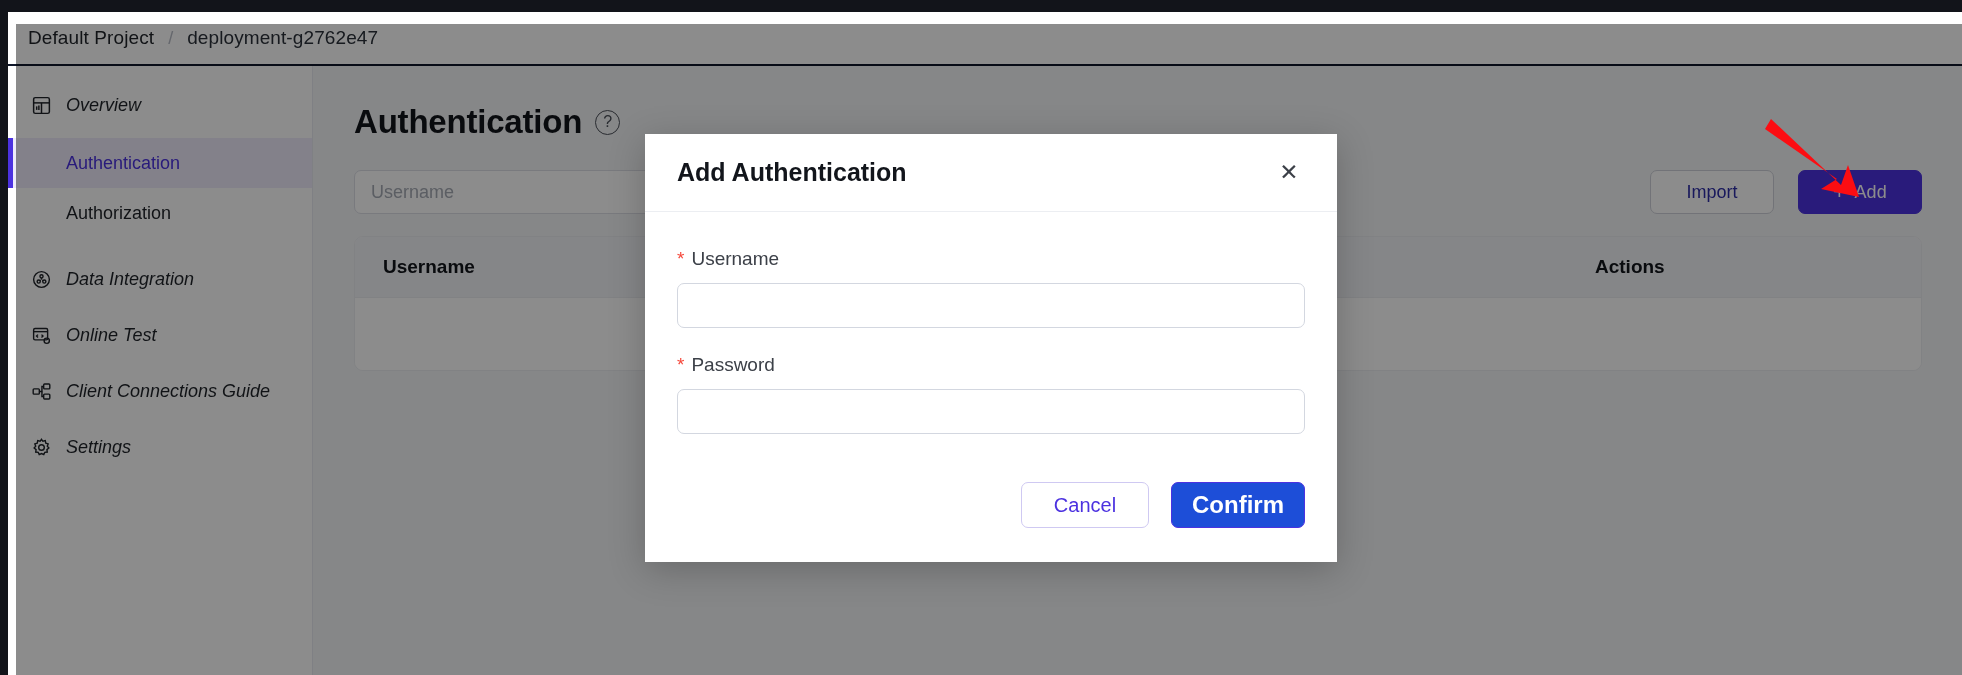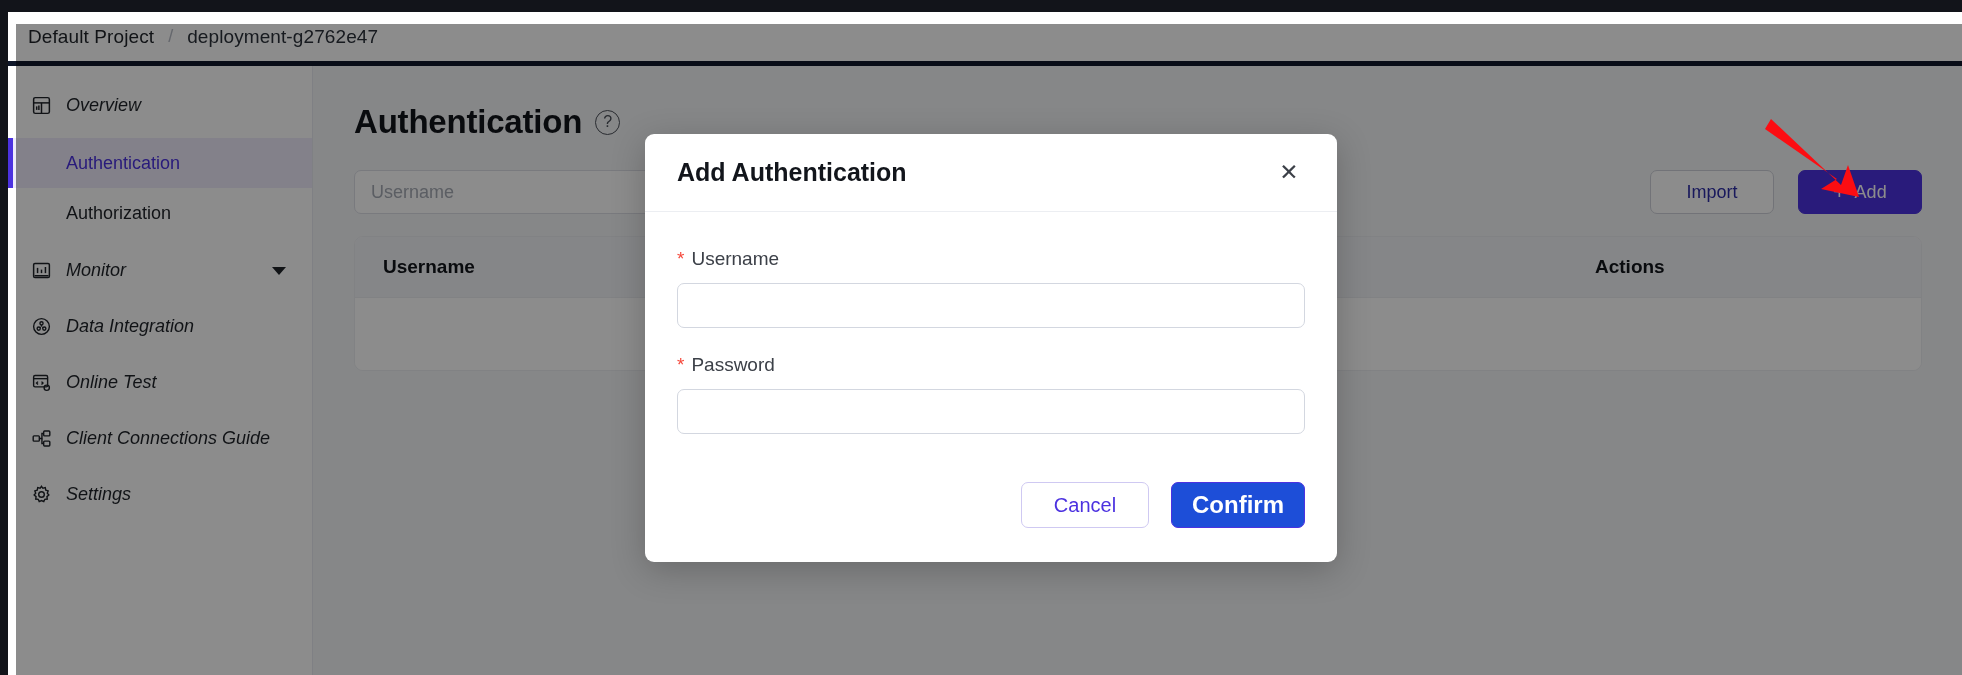--- a/index.html
+++ b/index.html
@@ -24,21 +24,21 @@
     background: #f5f6f8;
     overflow: hidden;
   }
 
   
   #breadcrumb-bar {
     position: absolute;
     left: 0; top: 0;
     width: 1954px; height: 54px;
     background: #ffffff;
-    border-bottom: 5px solid #0f172a;
+    border-bottom: 2px solid #0f172a;
     display: flex; align-items: center;
     padding-left: 20px;
   }
   .crumb {
     font-size: 19px;
     color: #1f2329;
     letter-spacing: .1px;
   }
   .crumb.link { cursor: pointer; }
   .crumb-sep {
@@ -231,21 +231,21 @@
     left: 8px; top: 12px;
     width: 1954px; height: 663px;
     background: rgba(0,0,0,0.45);
     z-index: 40;
   }
   #modal {
     position: absolute;
     left: 637px; top: 122px;
     width: 692px;
     background: #ffffff;
-    border-radius: 9px;
+    border-radius: 0;
     box-shadow: 0 8px 34px rgba(0,0,0,.22);
     z-index: 50;
   }
   #modal-header {
     height: 78px;
     display: flex; align-items: center;
     justify-content: space-between;
     padding: 0 34px 0 32px;
     border-bottom: 1px solid #eceef2;
   }
@@ -349,33 +349,20 @@
 
       <div class="nav-sub active">
         <span>Authentication</span>
       </div>
       <div class="nav-sub">
         <span>Authorization</span>
       </div>
 
       <div class="nav-gap"></div>
 
-      <div class="nav-item">
-        <span class="nav-ico">
-          <svg width="21" height="21" viewBox="0 0 24 24" fill="none" stroke="#1f2329" stroke-width="1.7">
-            <rect x="3" y="4" width="18" height="16" rx="1.5"></rect>
-            <line x1="7.5" y1="15" x2="7.5" y2="9"></line>
-              <line x1="12" y1="15" x2="12" y2="11"></line>
-            <line x1="16.5" y1="15" x2="16.5" y2="8"></line>
-              <line x1="4" y1="18" x2="20" y2="18"></line>
-          </svg>
-        </span>
-        <span class="nav-label">Monitor</span>
-        <span class="nav-caret caret-down"></span>
-      </div>
 
       <div class="nav-gap"></div>
 
       <div class="nav-item">
         <span class="nav-ico">
           <svg width="21" height="21" viewBox="0 0 24 24" fill="none" stroke="#1f2329" stroke-width="1.6">
             <circle cx="12" cy="12" r="9"></circle>
             <circle cx="12" cy="8.4" r="1.8"></circle>
               <circle cx="8.8" cy="14.4" r="1.8"></circle>
               <circle cx="15.2" cy="14.4" r="1.8"></circle>

